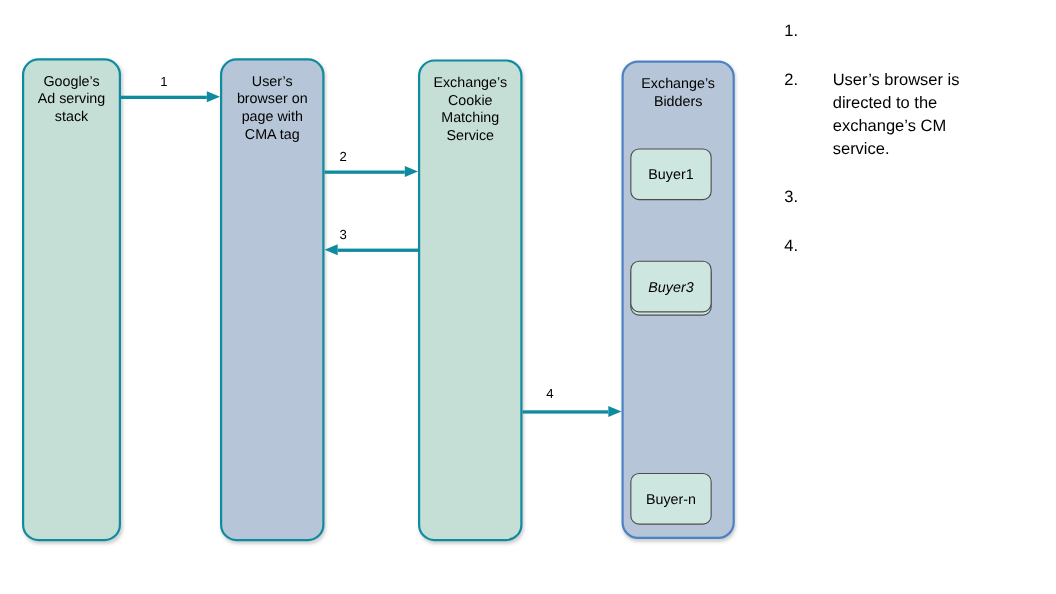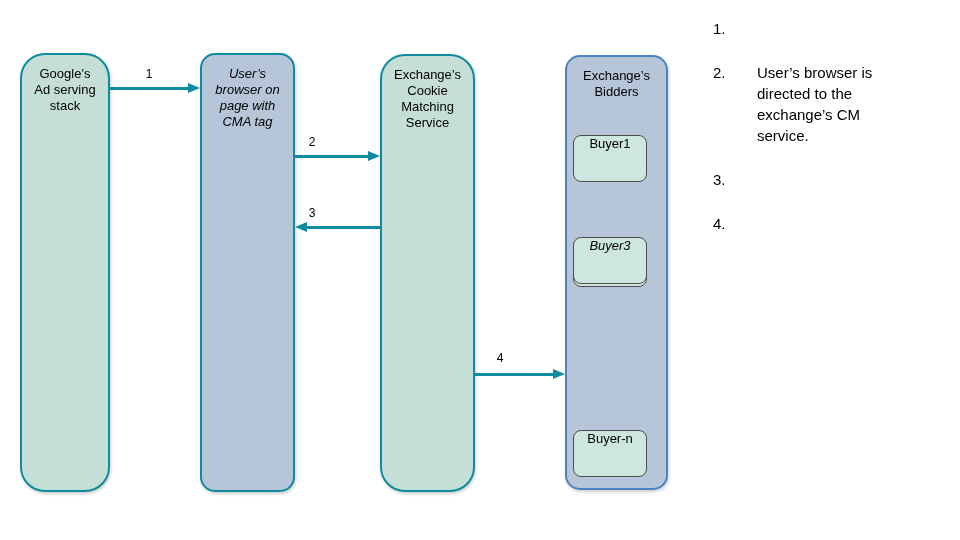--- a/index.html
+++ b/index.html
@@ -20,41 +20,42 @@
     border-radius: 15px;
     border: 2px solid #0e8b9e;
     box-shadow: 1px 2px 3px rgba(120,120,120,0.35);
     text-align: center;
     font-size: 13px;
     line-height: 16px;
     padding-top: 11px;
   }
   .node-label { white-space: pre-line; }
 
-  .node-green { background: #c6dfd6; border-radius: 25px; }
+  .node-green { background: #c6dfd6; }
   .node-blue  { background: #b6c5d7; }
 
   .node-google     { left: 20px;  top: 53px; width: 90px;  height: 439px; }
-  .node-browser    { left: 200px; top: 53px; width: 95px;  height: 439px; font-style: italic; }
+  .node-browser    { left: 200px; top: 53px; width: 95px;  height: 439px; }
   .node-cm-service { left: 380px; top: 54px; width: 95px;  height: 438px; }
   .node-bidders    { left: 565px; top: 55px; width: 103px; height: 435px;
                      border-color: #4c83c3; }
 
   
   .buyer {
     position: absolute;
     left: 573px;
     width: 74px;
     height: 47px;
     background: #cde6df;
     border: 1px solid #4d4d4d;
     border-radius: 8px;
     font-size: 13px;
     text-align: center;
     display: flex;
+    align-items: center;
     justify-content: center;
   }
   .buyer-1 { top: 135px; }
   .buyer-2 { top: 193px; margin-top: 47px; }
   .buyer-3 { top: 237px; font-style: italic; }
   .buyer-n { top: 386px; margin-top: 44px; }
 
   
   .arrow-line {
     position: absolute;

